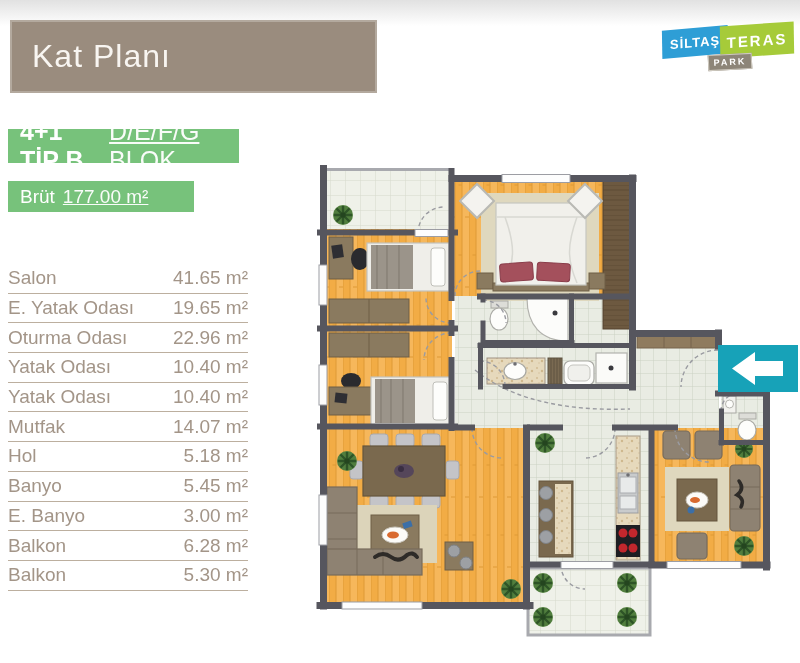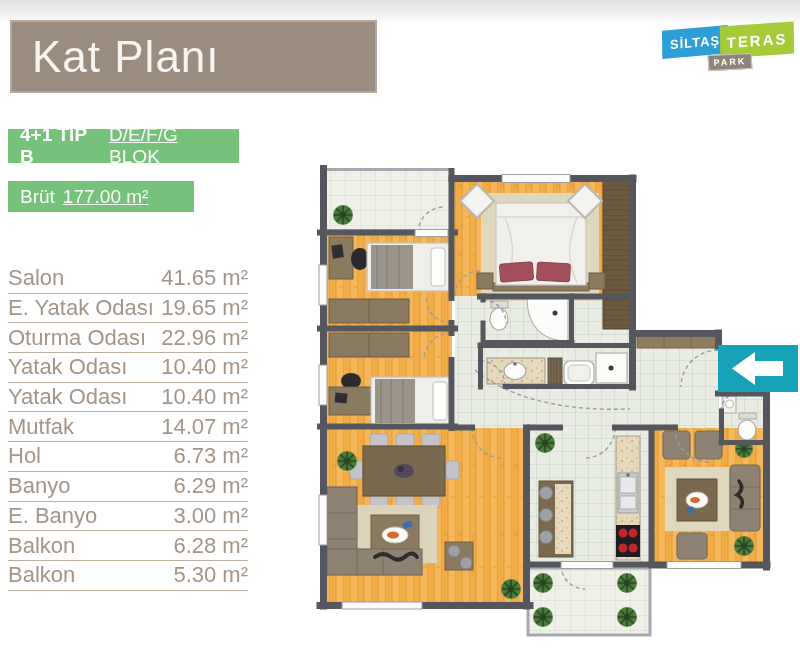--- a/index.html
+++ b/index.html
@@ -12,21 +12,21 @@
     content:"";position:absolute;left:0;top:0;width:800px;height:26px;
     background:linear-gradient(#c9c9c9,rgba(255,255,255,0));opacity:.55;pointer-events:none;
   }
   
   .banner{
     position:absolute;left:10px;top:20px;width:367px;height:73px;
     background:#9a8c7e;border:2px solid #b3a99e;box-sizing:border-box;
     display:flex;align-items:center;
   }
   .banner h1{
-    margin:0 0 0 20px;color:#f8f5f1;font-size:44px;font-weight:400;
+    margin:0 0 0 20px;color:#f8f5f1;font-size:32px;font-weight:400;
     letter-spacing:1px;font-stretch:condensed;
   }
   
   .logo{position:absolute;left:660px;top:18px;width:134px;height:52px;}
   .logo .blue{
     position:absolute;left:2px;top:10px;width:66px;height:28px;background:#2e9ed6;
     transform:rotate(-5deg) skewX(-4deg);display:flex;align-items:center;justify-content:center;
     color:#fff;font-weight:bold;font-size:13px;letter-spacing:1px;
   }
   .logo .green{
@@ -38,31 +38,31 @@
     position:absolute;left:48px;top:36px;width:42px;height:14px;background:#8d8578;
     border:1px solid #cfcac0;transform:rotate(-3deg);
     display:flex;align-items:center;justify-content:center;
     color:#fff;font-weight:bold;font-size:9px;letter-spacing:2px;
   }
   
   .badge{
     position:absolute;left:8px;background:#77c27b;color:#fff;
     display:flex;align-items:center;box-sizing:border-box;padding:0 12px;
   }
-  .badge.type{top:129px;width:231px;height:34px;font-size:19px;}
+  .badge.type{top:129px;width:231px;height:34px;font-size:25px;}
   .badge.brut{top:181px;width:186px;height:31px;font-size:19px;}
   .badge .b{font-weight:bold;margin-right:8px;}
   .badge .n{font-weight:400;opacity:.96;text-decoration:underline;}
   .badge.brut .n{}
   
   .roomlist{position:absolute;left:8px;top:264px;width:240px;}
   .room-row{
     height:28.7px;border-bottom:1px solid #bcaf9f;
     display:flex;align-items:center;justify-content:space-between;
-    color:#a39588;font-size:22px;font-stretch:condensed;
+    color:#a39588;font-size:19px;font-stretch:condensed;
   }
   .room-row .nm{white-space:nowrap;}
   .room-row .ar{white-space:nowrap;}
   
   .plan{position:absolute;left:315px;top:165px;width:485px;height:498px;}
 </style>
 </head>
 <body>
 
 <div class="banner">
@@ -105,25 +105,25 @@
   <div class="room-row">
       <span class="nm">Yatak Odası</span>
       <span class="ar">10.40 m²</span>
     </div>
   <div class="room-row">
       <span class="nm">Mutfak</span>
       <span class="ar">14.07 m²</span>
     </div>
   <div class="room-row">
       <span class="nm">Hol</span>
-      <span class="ar">6.73 m²</span>
+      <span class="ar">5.18 m²</span>
     </div>
   <div class="room-row">
       <span class="nm">Banyo</span>
-      <span class="ar">6.29 m²</span>
+      <span class="ar">5.45 m²</span>
     </div>
   <div class="room-row">
       <span class="nm">E. Banyo</span>
       <span class="ar">3.00 m²</span>
     </div>
   <div class="room-row">
       <span class="nm">Balkon</span>
       <span class="ar">6.28 m²</span>
     </div>
   <div class="room-row">

